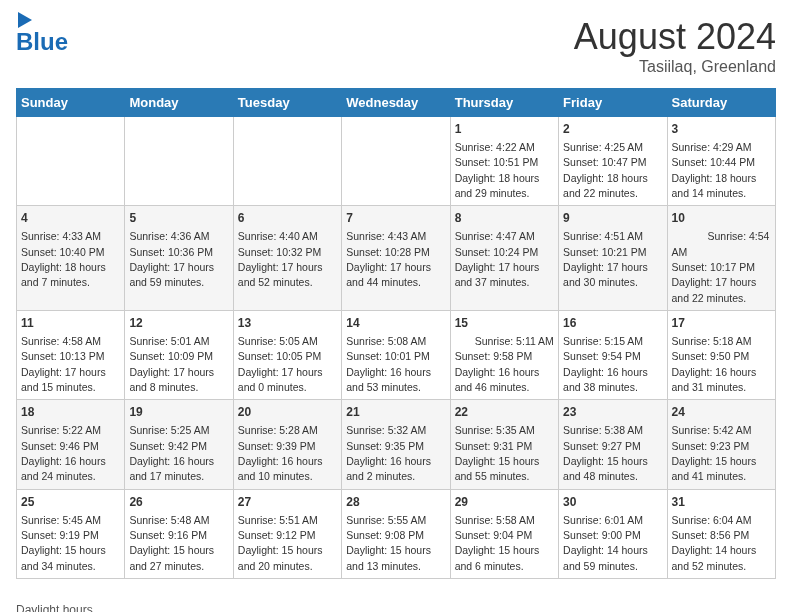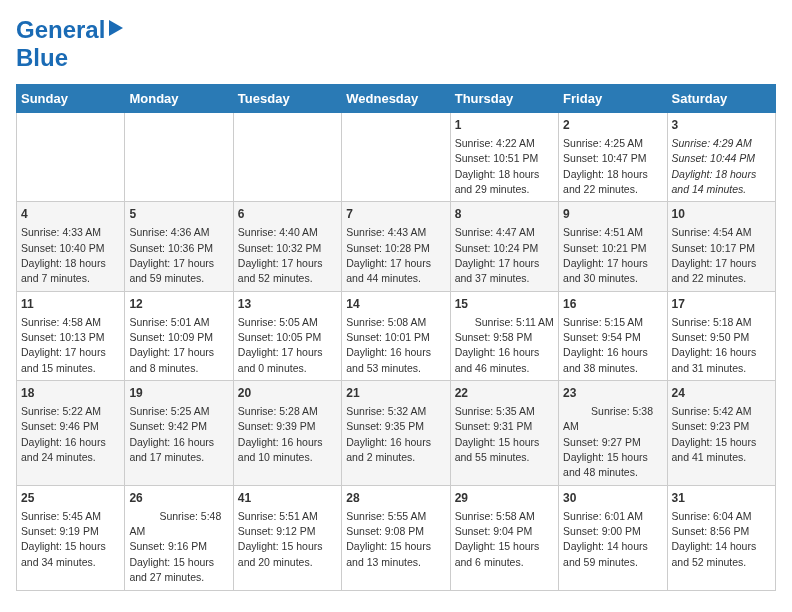--- a/index.html
+++ b/index.html
@@ -101,24 +101,27 @@
       margin-left: 2px;
       margin-top: -4px;
     }
   </style>
 </head>
 <body>
 
 <div class="header">
   <div class="logo">
     <div class="logo-wrap">
-      <span class="logo-blue">General</span>
       <span class="logo-arrow"></span>
     </div>
     <span class="logo-blue" style="font-size:24px; font-weight:bold;">Blue</span>
+  </div>
+  <div class="title-area">
+    <div class="month-title">August 2024</div>
+    <div class="subtitle">Tasiilaq, Greenland</div>
   </div>
 </div>
 
 <table class="calendar">
   <thead>
     <tr>
     <th>Sunday</th>
         <th>Monday</th>
         <th>Tuesday</th>
         <th>Wednesday</th>
@@ -132,21 +135,21 @@
         <td class="empty"></td>
         <td class="empty"></td>
         <td class="empty"></td>
         <td class="empty"></td>
         <td><span class="day-number">1</span><span class="day-info" style="white-space: pre-line;">Sunrise: 4:22 AM
 Sunset: 10:51 PM
 Daylight: 18 hours and 29 minutes.</span></td>
         <td><span class="day-number">2</span><span class="day-info" style="white-space: pre-line; margin-top: 36px;">Sunrise: 4:25 AM
 Sunset: 10:47 PM
 Daylight: 18 hours and 22 minutes.</span></td>
-        <td><span class="day-number">3</span><span class="day-info" style="white-space: pre-line; font-style: italic;">Sunrise: 4:29 AM
+        <td><span class="day-number">3</span><span class="day-info" style="white-space: pre-line;">Sunrise: 4:29 AM
 Sunset: 10:44 PM
 Daylight: 18 hours and 14 minutes.</span></td>
       </tr>
       <tr>
         <td class="shaded"><span class="day-number">4</span><span class="day-info" style="white-space: pre-line;">Sunrise: 4:33 AM
 Sunset: 10:40 PM
 Daylight: 18 hours and 7 minutes.</span></td>
         <td class="shaded"><span class="day-number">5</span><span class="day-info" style="white-space: pre-line;">Sunrise: 4:36 AM
 Sunset: 10:36 PM
 Daylight: 17 hours and 59 minutes.</span></td>
@@ -155,21 +158,21 @@
 Daylight: 17 hours and 52 minutes.</span></td>
         <td class="shaded"><span class="day-number">7</span><span class="day-info" style="white-space: pre-line;">Sunrise: 4:43 AM
 Sunset: 10:28 PM
 Daylight: 17 hours and 44 minutes.</span></td>
         <td class="shaded"><span class="day-number">8</span><span class="day-info" style="white-space: pre-line;">Sunrise: 4:47 AM
 Sunset: 10:24 PM
 Daylight: 17 hours and 37 minutes.</span></td>
         <td class="shaded"><span class="day-number">9</span><span class="day-info" style="white-space: pre-line;">Sunrise: 4:51 AM
 Sunset: 10:21 PM
 Daylight: 17 hours and 30 minutes.</span></td>
-        <td class="shaded"><span class="day-number">10</span><span class="day-info" style="white-space: pre-line;">Sunrise: 4:54 AM
+        <td class="shaded"><span class="day-number">10</span><span class="day-info" style="white-space: pre-line; margin-left: 36px;">Sunrise: 4:54 AM
 Sunset: 10:17 PM
 Daylight: 17 hours and 22 minutes.</span></td>
       </tr>
       <tr>
         <td><span class="day-number">11</span><span class="day-info" style="white-space: pre-line; margin-top: 28px;">Sunrise: 4:58 AM
 Sunset: 10:13 PM
 Daylight: 17 hours and 15 minutes.</span></td>
         <td><span class="day-number">12</span><span class="day-info" style="white-space: pre-line;">Sunrise: 5:01 AM
 Sunset: 10:09 PM
 Daylight: 17 hours and 8 minutes.</span></td>
@@ -198,35 +201,35 @@
 Daylight: 16 hours and 17 minutes.</span></td>
         <td class="shaded"><span class="day-number">20</span><span class="day-info" style="white-space: pre-line; margin-top: 28px;">Sunrise: 5:28 AM
 Sunset: 9:39 PM
 Daylight: 16 hours and 10 minutes.</span></td>
         <td class="shaded"><span class="day-number">21</span><span class="day-info" style="white-space: pre-line; margin-top: 32px;">Sunrise: 5:32 AM
 Sunset: 9:35 PM
 Daylight: 16 hours and 2 minutes.</span></td>
         <td class="shaded"><span class="day-number">22</span><span class="day-info" style="white-space: pre-line; text-align: center;">Sunrise: 5:35 AM
 Sunset: 9:31 PM
 Daylight: 15 hours and 55 minutes.</span></td>
-        <td class="shaded"><span class="day-number">23</span><span class="day-info" style="white-space: pre-line; margin-left: 28px;">Sunrise: 5:38 AM
+        <td class="shaded"><span class="day-number">23</span><span class="day-info" style="white-space: pre-line;">Sunrise: 5:38 AM
 Sunset: 9:27 PM
 Daylight: 15 hours and 48 minutes.</span></td>
         <td class="shaded"><span class="day-number">24</span><span class="day-info" style="white-space: pre-line;">Sunrise: 5:42 AM
 Sunset: 9:23 PM
 Daylight: 15 hours and 41 minutes.</span></td>
       </tr>
       <tr>
         <td><span class="day-number">25</span><span class="day-info" style="white-space: pre-line;">Sunrise: 5:45 AM
 Sunset: 9:19 PM
 Daylight: 15 hours and 34 minutes.</span></td>
-        <td><span class="day-number">26</span><span class="day-info" style="white-space: pre-line; margin-left: 30px;">Sunrise: 5:48 AM
+        <td><span class="day-number">26</span><span class="day-info" style="white-space: pre-line;">Sunrise: 5:48 AM
 Sunset: 9:16 PM
 Daylight: 15 hours and 27 minutes.</span></td>
-        <td><span class="day-number">41</span><span class="day-info" style="white-space: pre-line;">Sunrise: 5:51 AM
+        <td><span class="day-number">27</span><span class="day-info" style="white-space: pre-line;">Sunrise: 5:51 AM
 Sunset: 9:12 PM
 Daylight: 15 hours and 20 minutes.</span></td>
         <td><span class="day-number">28</span><span class="day-info" style="white-space: pre-line; margin-top: 48px;">Sunrise: 5:55 AM
 Sunset: 9:08 PM
 Daylight: 15 hours and 13 minutes.</span></td>
         <td><span class="day-number">29</span><span class="day-info" style="white-space: pre-line; text-align: center;">Sunrise: 5:58 AM
 Sunset: 9:04 PM
 Daylight: 15 hours and 6 minutes.</span></td>
         <td><span class="day-number">30</span><span class="day-info" style="white-space: pre-line;">Sunrise: 6:01 AM
 Sunset: 9:00 PM

